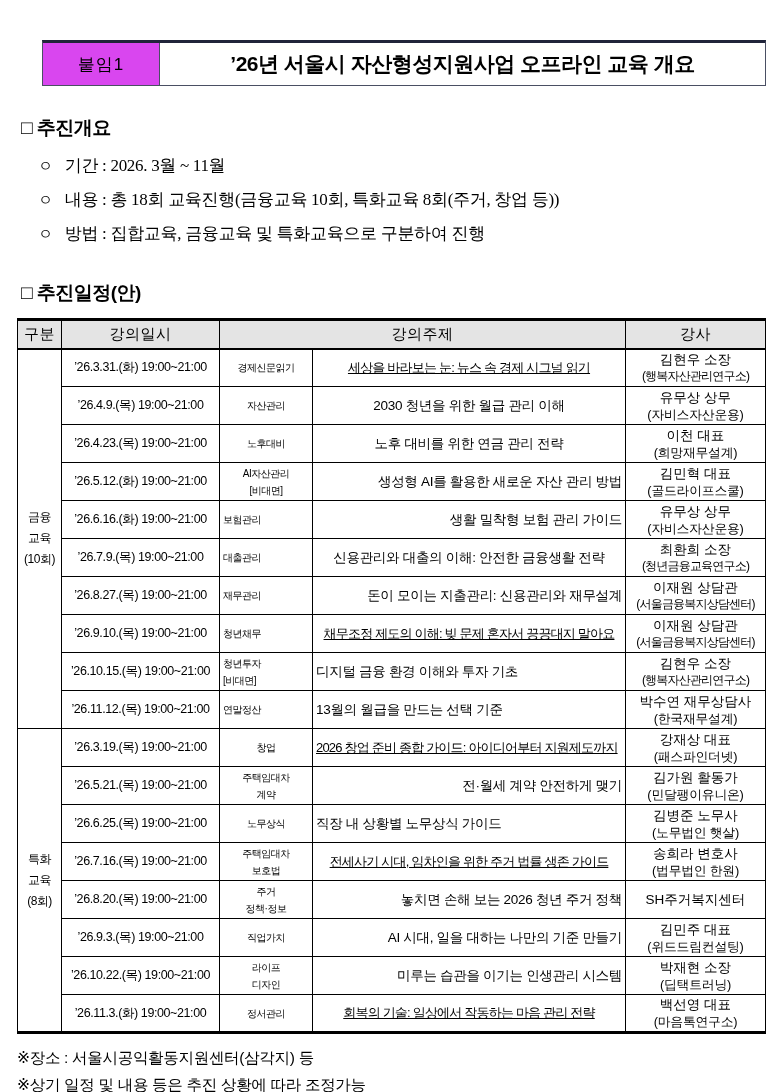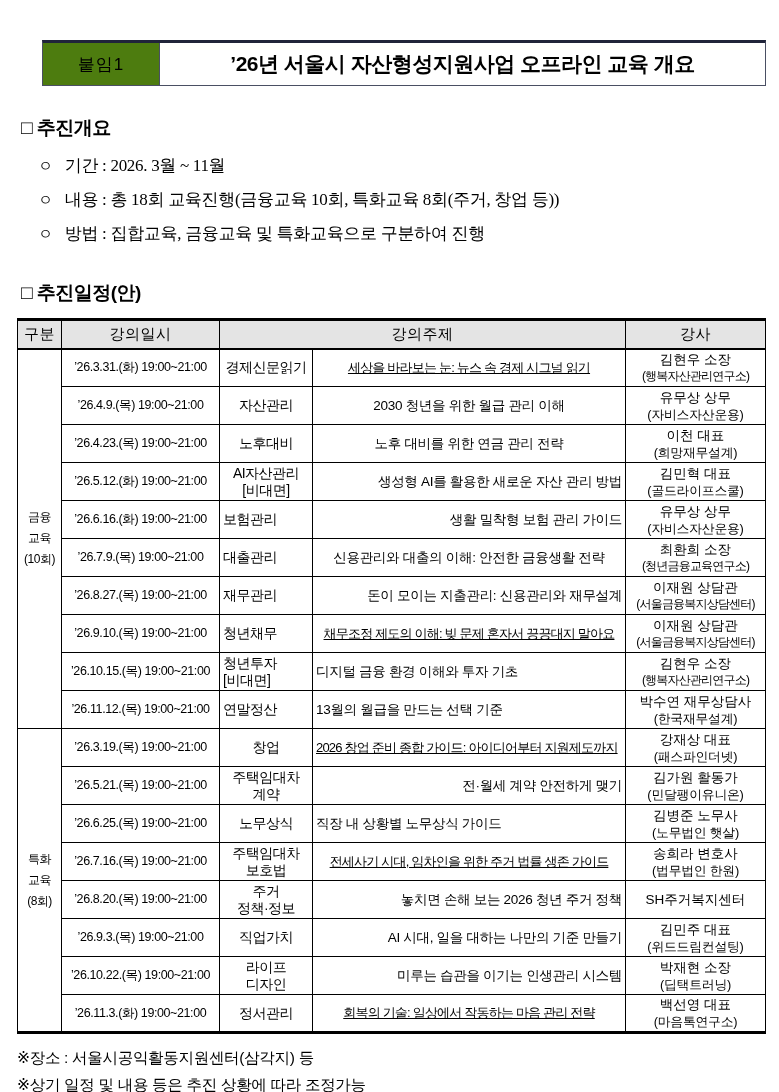--- a/index.html
+++ b/index.html
@@ -10,21 +10,21 @@
   .page{padding:0;}
 
   
   .doc-header{
     display:flex;align-items:stretch;
     margin:40px 13px 0 42px;height:46px;
     border:1px solid #4a4f63;border-top:3px solid #20243a;
     box-sizing:border-box;
   }
   .doc-badge{
-    background:#4d7c0f;border-right:1px solid #4a4f63;
+    background:#d946ef;border-right:1px solid #4a4f63;
     display:flex;align-items:center;justify-content:center;
     width:116px;font-size:17px;letter-spacing:1px;
   }
   .doc-title{
     flex:1;display:flex;align-items:center;justify-content:center;
     font-size:21px;font-weight:bold;letter-spacing:-0.5px;
   }
 
   
   .section-heading{
@@ -42,21 +42,21 @@
   }
   table.schedule th,table.schedule td{
     border:1px solid #000;box-sizing:border-box;
     text-align:center;vertical-align:middle;
     padding:1px 3px;overflow:hidden;
   }
   table.schedule thead tr{height:29px;background:#e4e4e4;}
   table.schedule thead th{font-weight:normal;font-size:15px;border-bottom:2px solid #000;letter-spacing:0.5px;}
   table.schedule tbody tr{height:38px;}
   td.dt{font-size:12.5px;letter-spacing:-0.4px;white-space:nowrap;}
-  td.cat{font-size:14px;letter-spacing:-0.5px;white-space:pre-line;line-height:17px;}
+  td.cat{font-size:10px;letter-spacing:-0.5px;white-space:pre-line;line-height:17px;}
   td.cat.left{text-align:left;}
   td.topic{font-size:13.5px;letter-spacing:-0.3px;white-space:nowrap;}
   td.topic.left{text-align:left;}
   td.topic.right{text-align:right;}
   td.topic.squeeze{font-size:13px;letter-spacing:-0.8px;text-decoration:underline;}
   td.group-cell{font-size:12px;line-height:21px;white-space:pre-line;letter-spacing:-0.5px;padding:0;}
   td.instructor{font-size:13.5px;line-height:17px;}
   td.instructor .org{font-size:12.8px;letter-spacing:-0.2px;}
   td.instructor .org.squeeze{font-size:12px;letter-spacing:-0.8px;}
 

